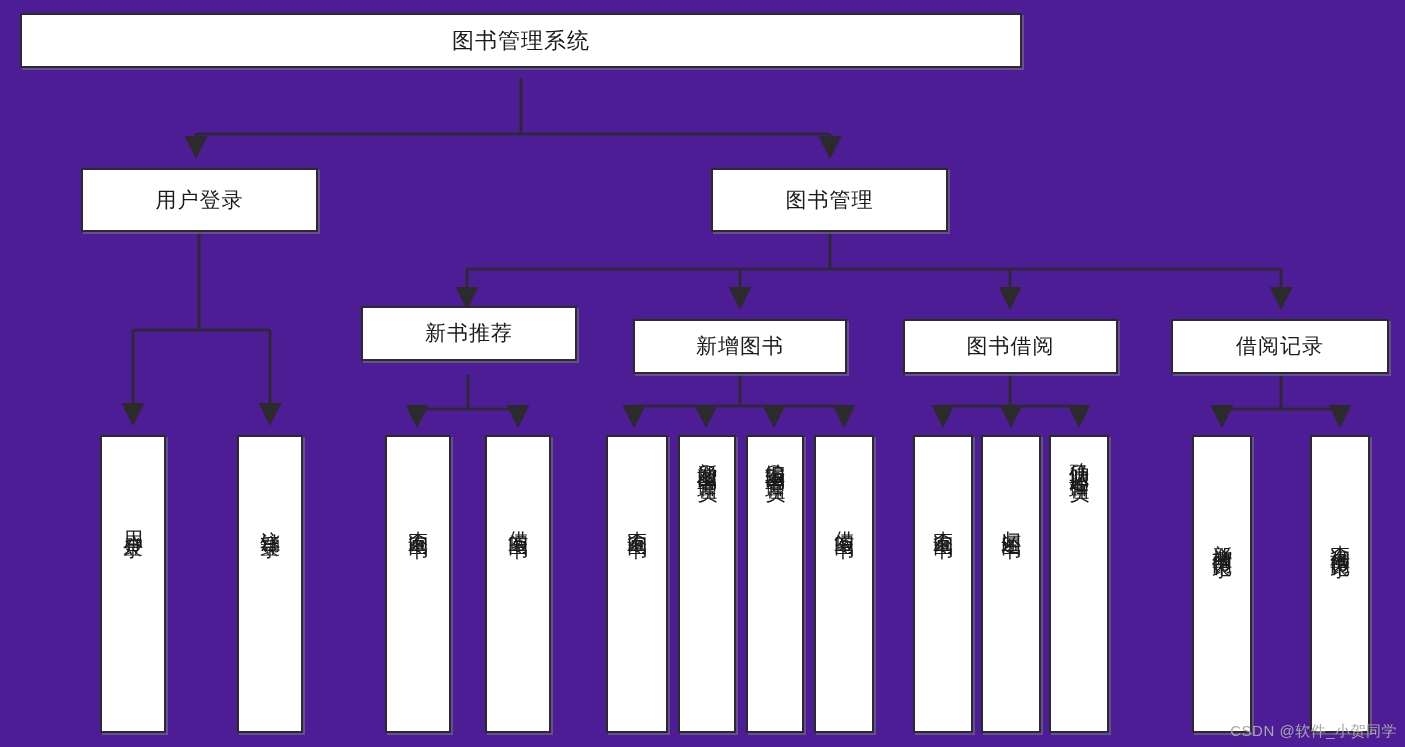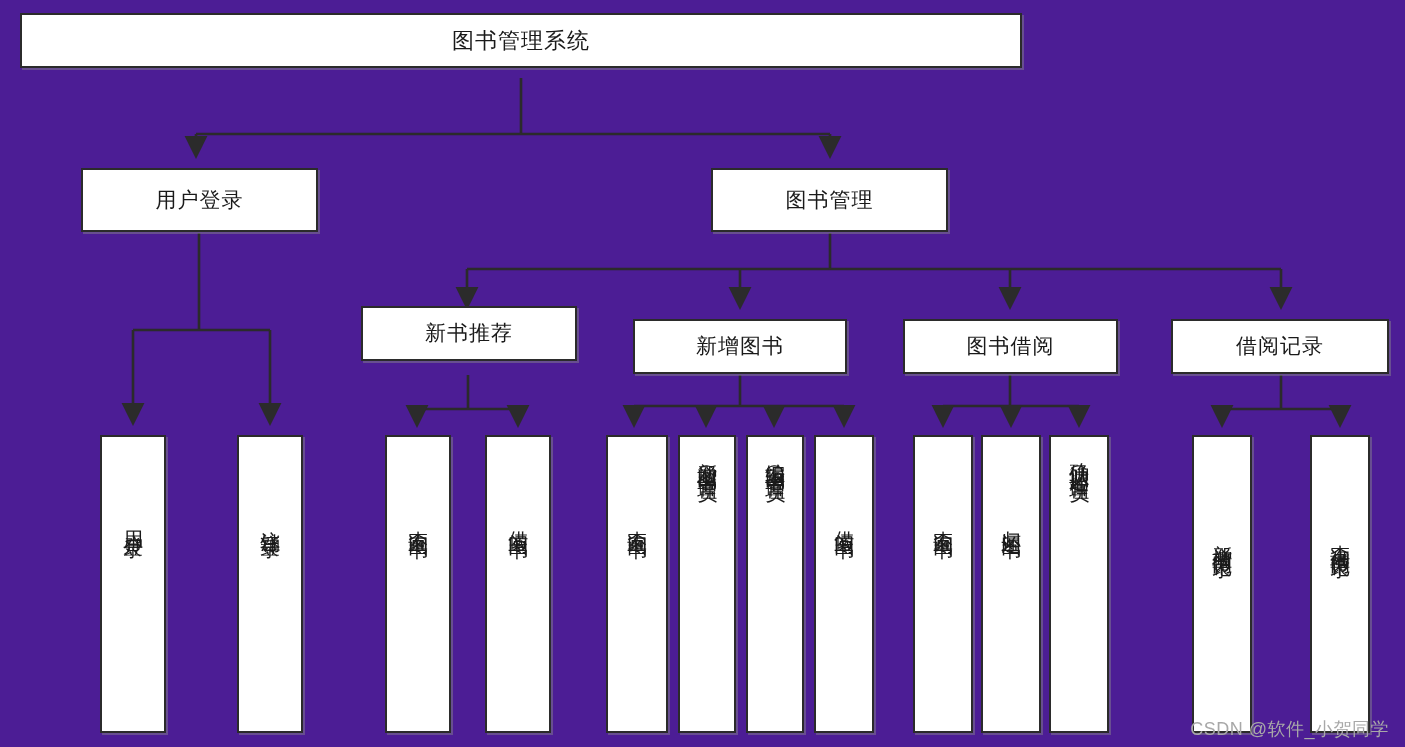--- a/index.html
+++ b/index.html
@@ -67,23 +67,23 @@
     margin-top: 78px;
   }
   .node.vertical.tall .node-label {
     margin-top: 10px;
   }
   .node.vertical.short .node-label {
     margin-top: 92px;
   }
   .watermark {
     position: absolute;
-    right: 16px;
+    right: 8px;
     bottom: 6px;
-    font-size: 18px;
+    font-size: 15px;
     color: #a8a8a8;
     letter-spacing: 0.5px;
     white-space: nowrap;
     font-family: "Liberation Sans", sans-serif;
   }
 </style>
 </head>
 <body>
 
 <div id="diagram-root">

